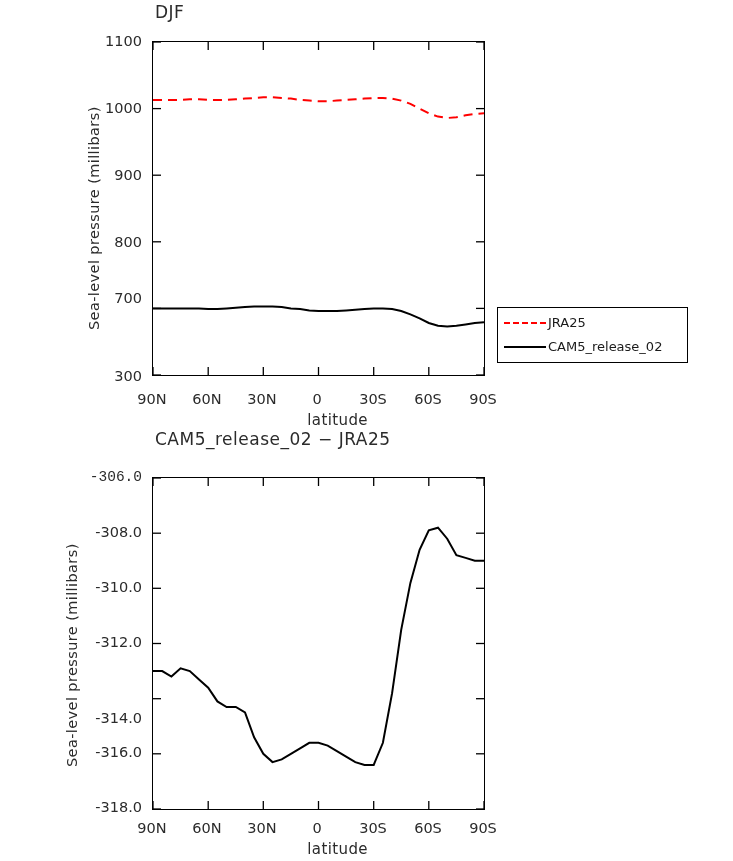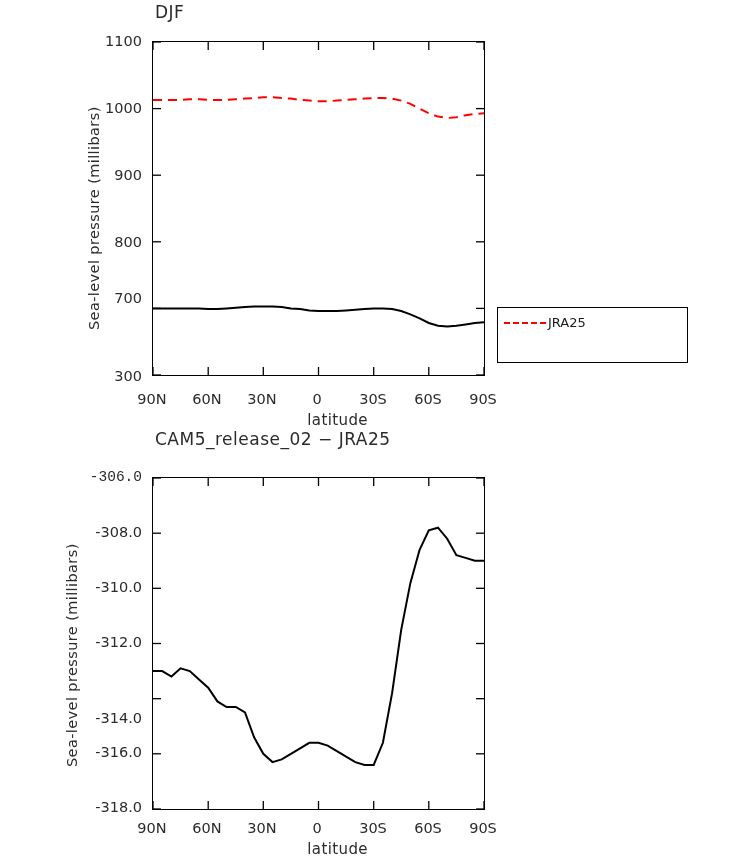--- a/index.html
+++ b/index.html
@@ -153,20 +153,24 @@
   <div class="xtick-label" style="left:348px; top:391px; width:50px;">30S</div>
   <div class="xtick-label" style="left:403px; top:391px; width:50px;">60S</div>
   <div class="xtick-label" style="left:458px; top:391px; width:50px;">90S</div>
 
   <div class="xlabel" style="left:268px; top:411px; width:100px;">latitude</div>
 
   <div class="legend-box" style="left:497px; top:307px; width:191px; height:56px;">
     <div class="legend-row" style="left:6px; top:7px;">
       <span class="legend-sample dashed"></span>
       <span>JRA25</span>
+    </div>
+    <div class="legend-row" style="left:6px; top:31px;">
+      <span class="legend-sample solid"></span>
+      <span>CAM5_release_02</span>
     </div>
   </div>
 </div>
 
 <div class="panel">
 
   <div class="plot-title" style="left:155px; top:429px; width:335px;">CAM5_release_02  −  JRA25</div>
 
   <div class="ylabel" style="left:64px; top:767px;">Sea-level pressure (millibars)</div>
 

